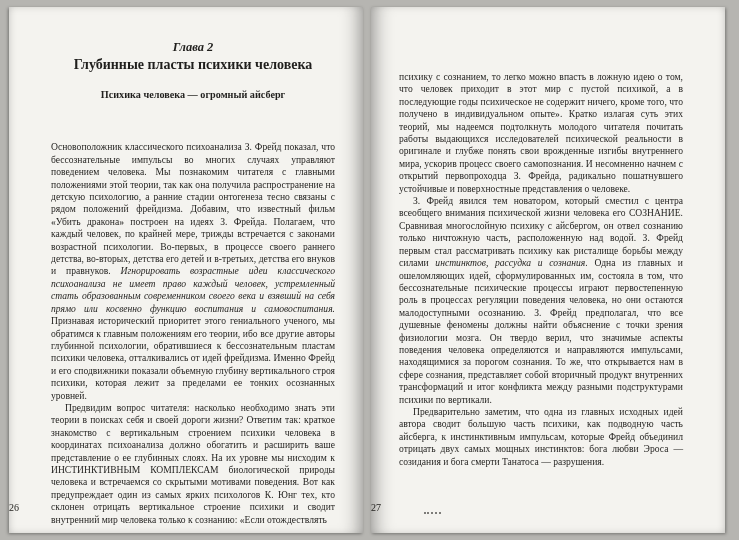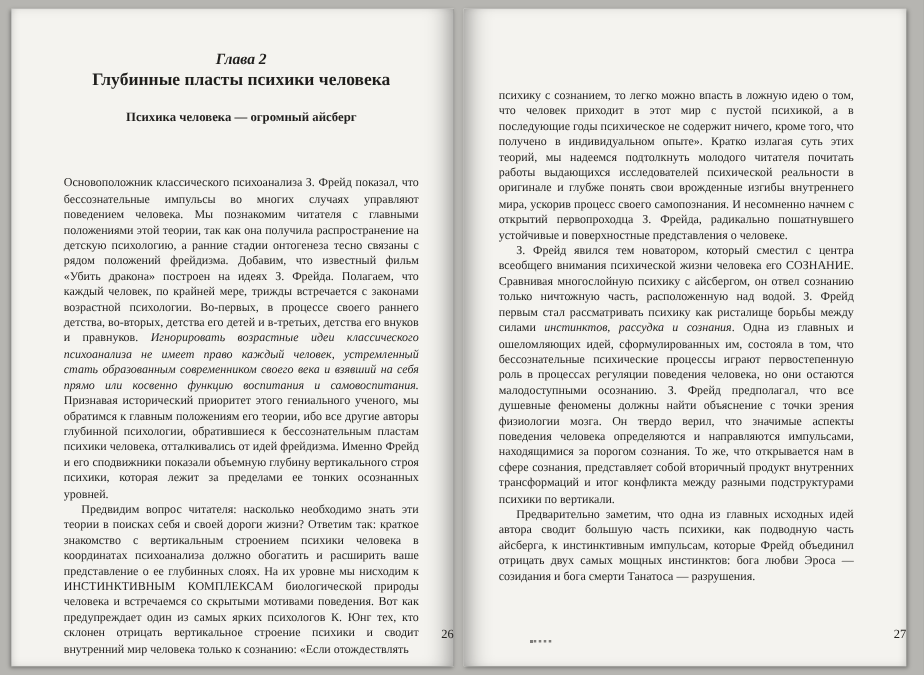--- a/index.html
+++ b/index.html
@@ -67,21 +67,21 @@
   }
   p.para{
     margin:0;
     text-indent:14px;
   }
   p.para.noindent{text-indent:0;margin-top:40px;}
   .it{font-style:italic;}
   .page-number{
     position:absolute;
     bottom:20px;left:0;right:0;
-    text-align:right;
+    text-align:left;
     font-size:10px;
     color:#23221f;
     margin-top:42px;
   }
   .scan-artifact{
     position:absolute;
     left:424px;top:512px;
     width:17px;height:0;
     border-top:2px dotted #4c4b48;
     opacity:.7;

